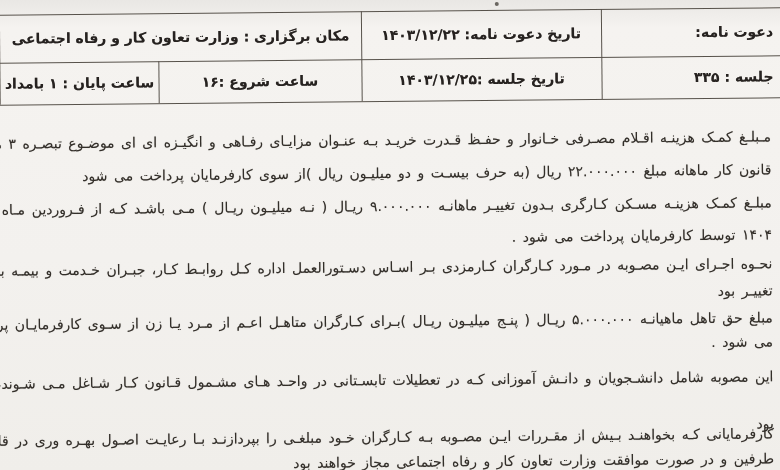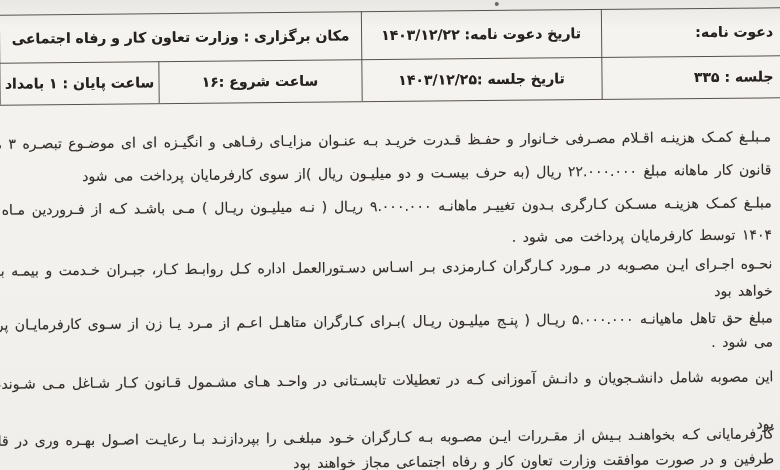--- a/index.html
+++ b/index.html
@@ -63,21 +63,21 @@
   <div class="cell c-center" style="left:160px;top:70px;width:203px;">ساعت شروع :۱۶</div>
   <div class="cell c-center" style="left:2px;top:70px;width:158px;">ساعت پایان : ۱ بامداد</div>
 
   <div class="ln j" style="top:130px;left:-25px">مـبلـغ کمـک هزینـه اقـلام مصـرفی خـانوار و حفـظ قـدرت خریـد بـه عنـوان مزایـای رفـاهی و انگیـزه ای ای موضـوع تبصـره ۳ مـاده</div>
   <div class="ln" style="top:163px">قانون کار ماهانه مبلغ ۲۲.۰۰۰.۰۰۰ ریال (به حرف بیسـت و دو میلیـون ریال )از سوی کارفرمایان پرداخت می شود</div>
 
   <div class="ln j" style="top:196px;left:2px">مبلـغ کمـک هزینـه مسـکن کـارگری بـدون تغییـر ماهانـه ۹.۰۰۰.۰۰۰ ریـال ( نـه میلیـون ریـال ) مـی باشـد کـه از فـروردین مـاه</div>
   <div class="ln" style="top:228px">۱۴۰۴ توسط کارفرمایان پرداخت می شود .</div>
 
   <div class="ln j" style="top:257px;left:-30px">نحـوه اجـرای ایـن مصـوبه در مـورد کـارگران کـارمزدی بـر اسـاس دسـتورالعمل اداره کـل روابـط کـار، جبـران خـدمت و بیمـه بیکاری</div>
-  <div class="ln" style="top:284px">خواهد بود</div>
+  <div class="ln" style="top:284px">تغییـر بود</div>
 
   <div class="ln j" style="top:311px;left:-22px">مبلغ حق تاهل ماهیانـه ۵.۰۰۰.۰۰۰ ریـال ( پنـج میلیـون ریـال )بـرای کـارگران متاهـل اعـم از مـرد یـا زن از سـوی کارفرمایـان پرداخت</div>
   <div class="ln" style="top:335px">می شود .</div>
 
   <div class="ln j" style="top:370px;left:-30px">این مصوبه شامل دانشـجویان و دانـش آموزانی کـه در تعطیلات تابسـتانی در واحـد هـای مشـمول قـانون کـار شـاغل مـی شـوند، نخواهد</div>
   <div class="ln" style="top:417px">بود</div>
 
   <div class="ln j" style="top:427px;left:-20px">کارفرمایانی کـه بخواهنـد بـیش از مقـررات ایـن مصـوبه بـه کـارگران خـود مبلغـی را بپردازنـد بـا رعایـت اصـول بهـره وری در قالـب توافق</div>
   <div class="ln" style="top:452px">طرفین و در صورت موافقت وزارت تعاون کار و رفاه اجتماعی مجاز خواهند بود</div>
 

